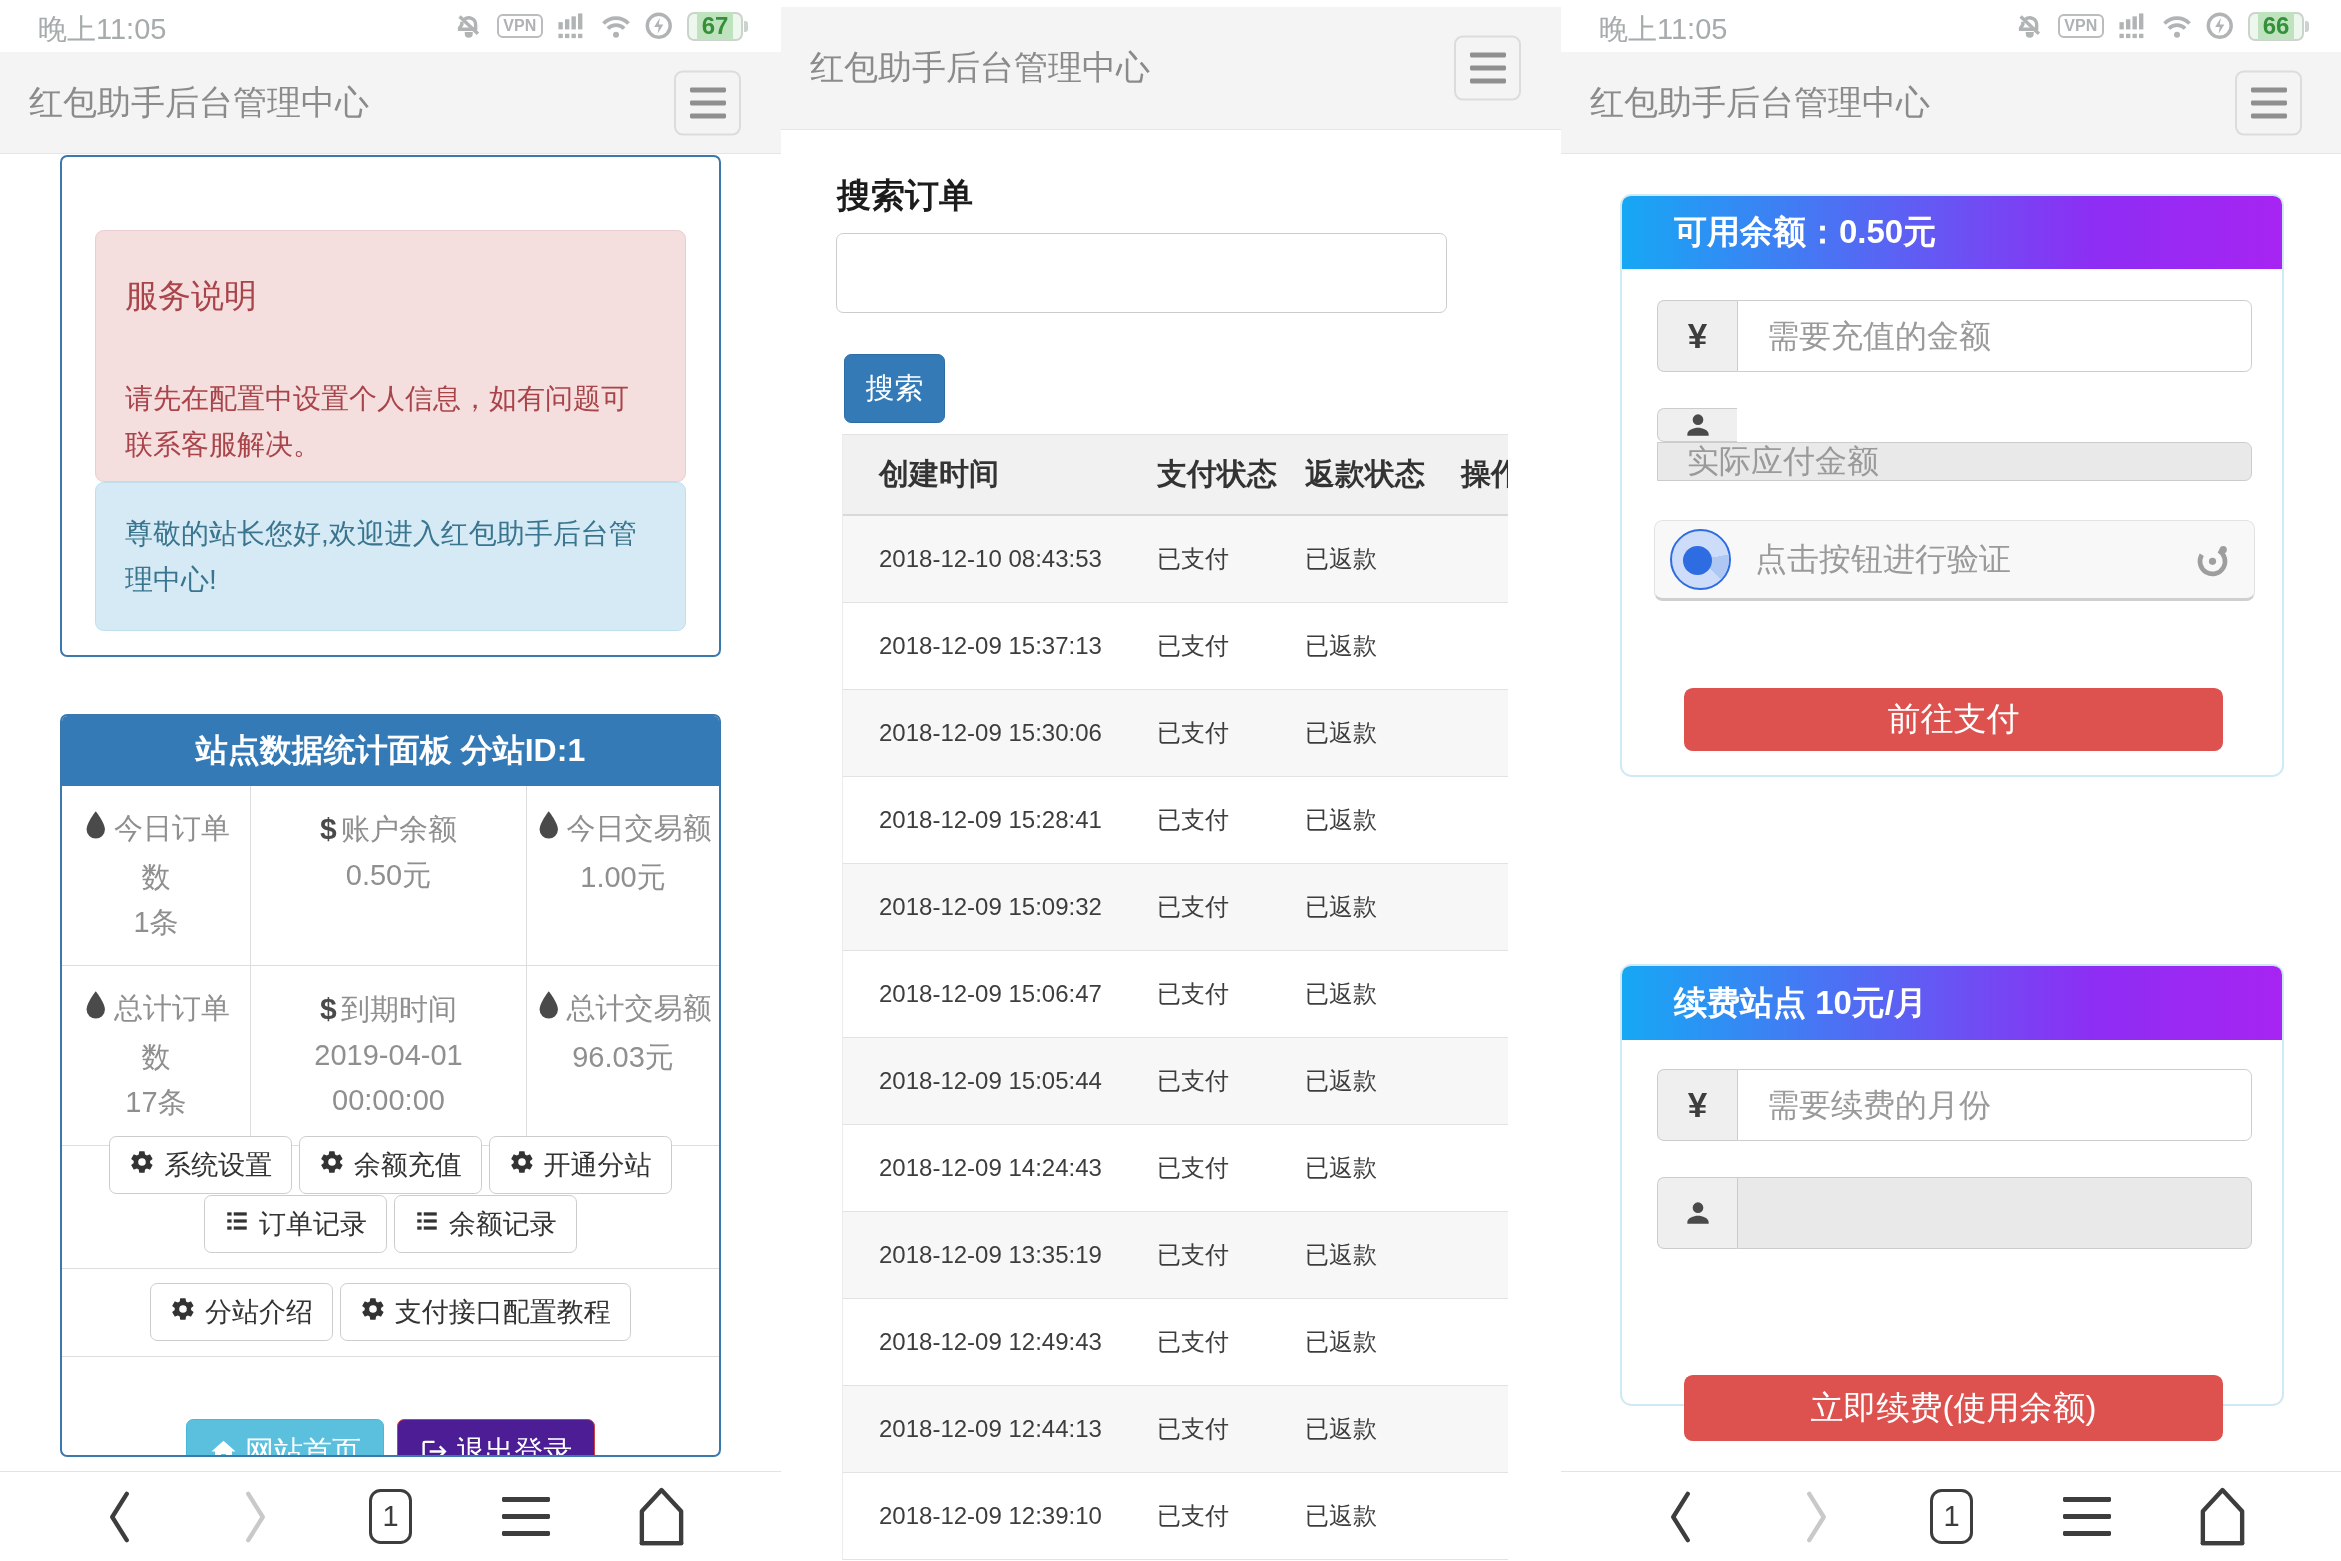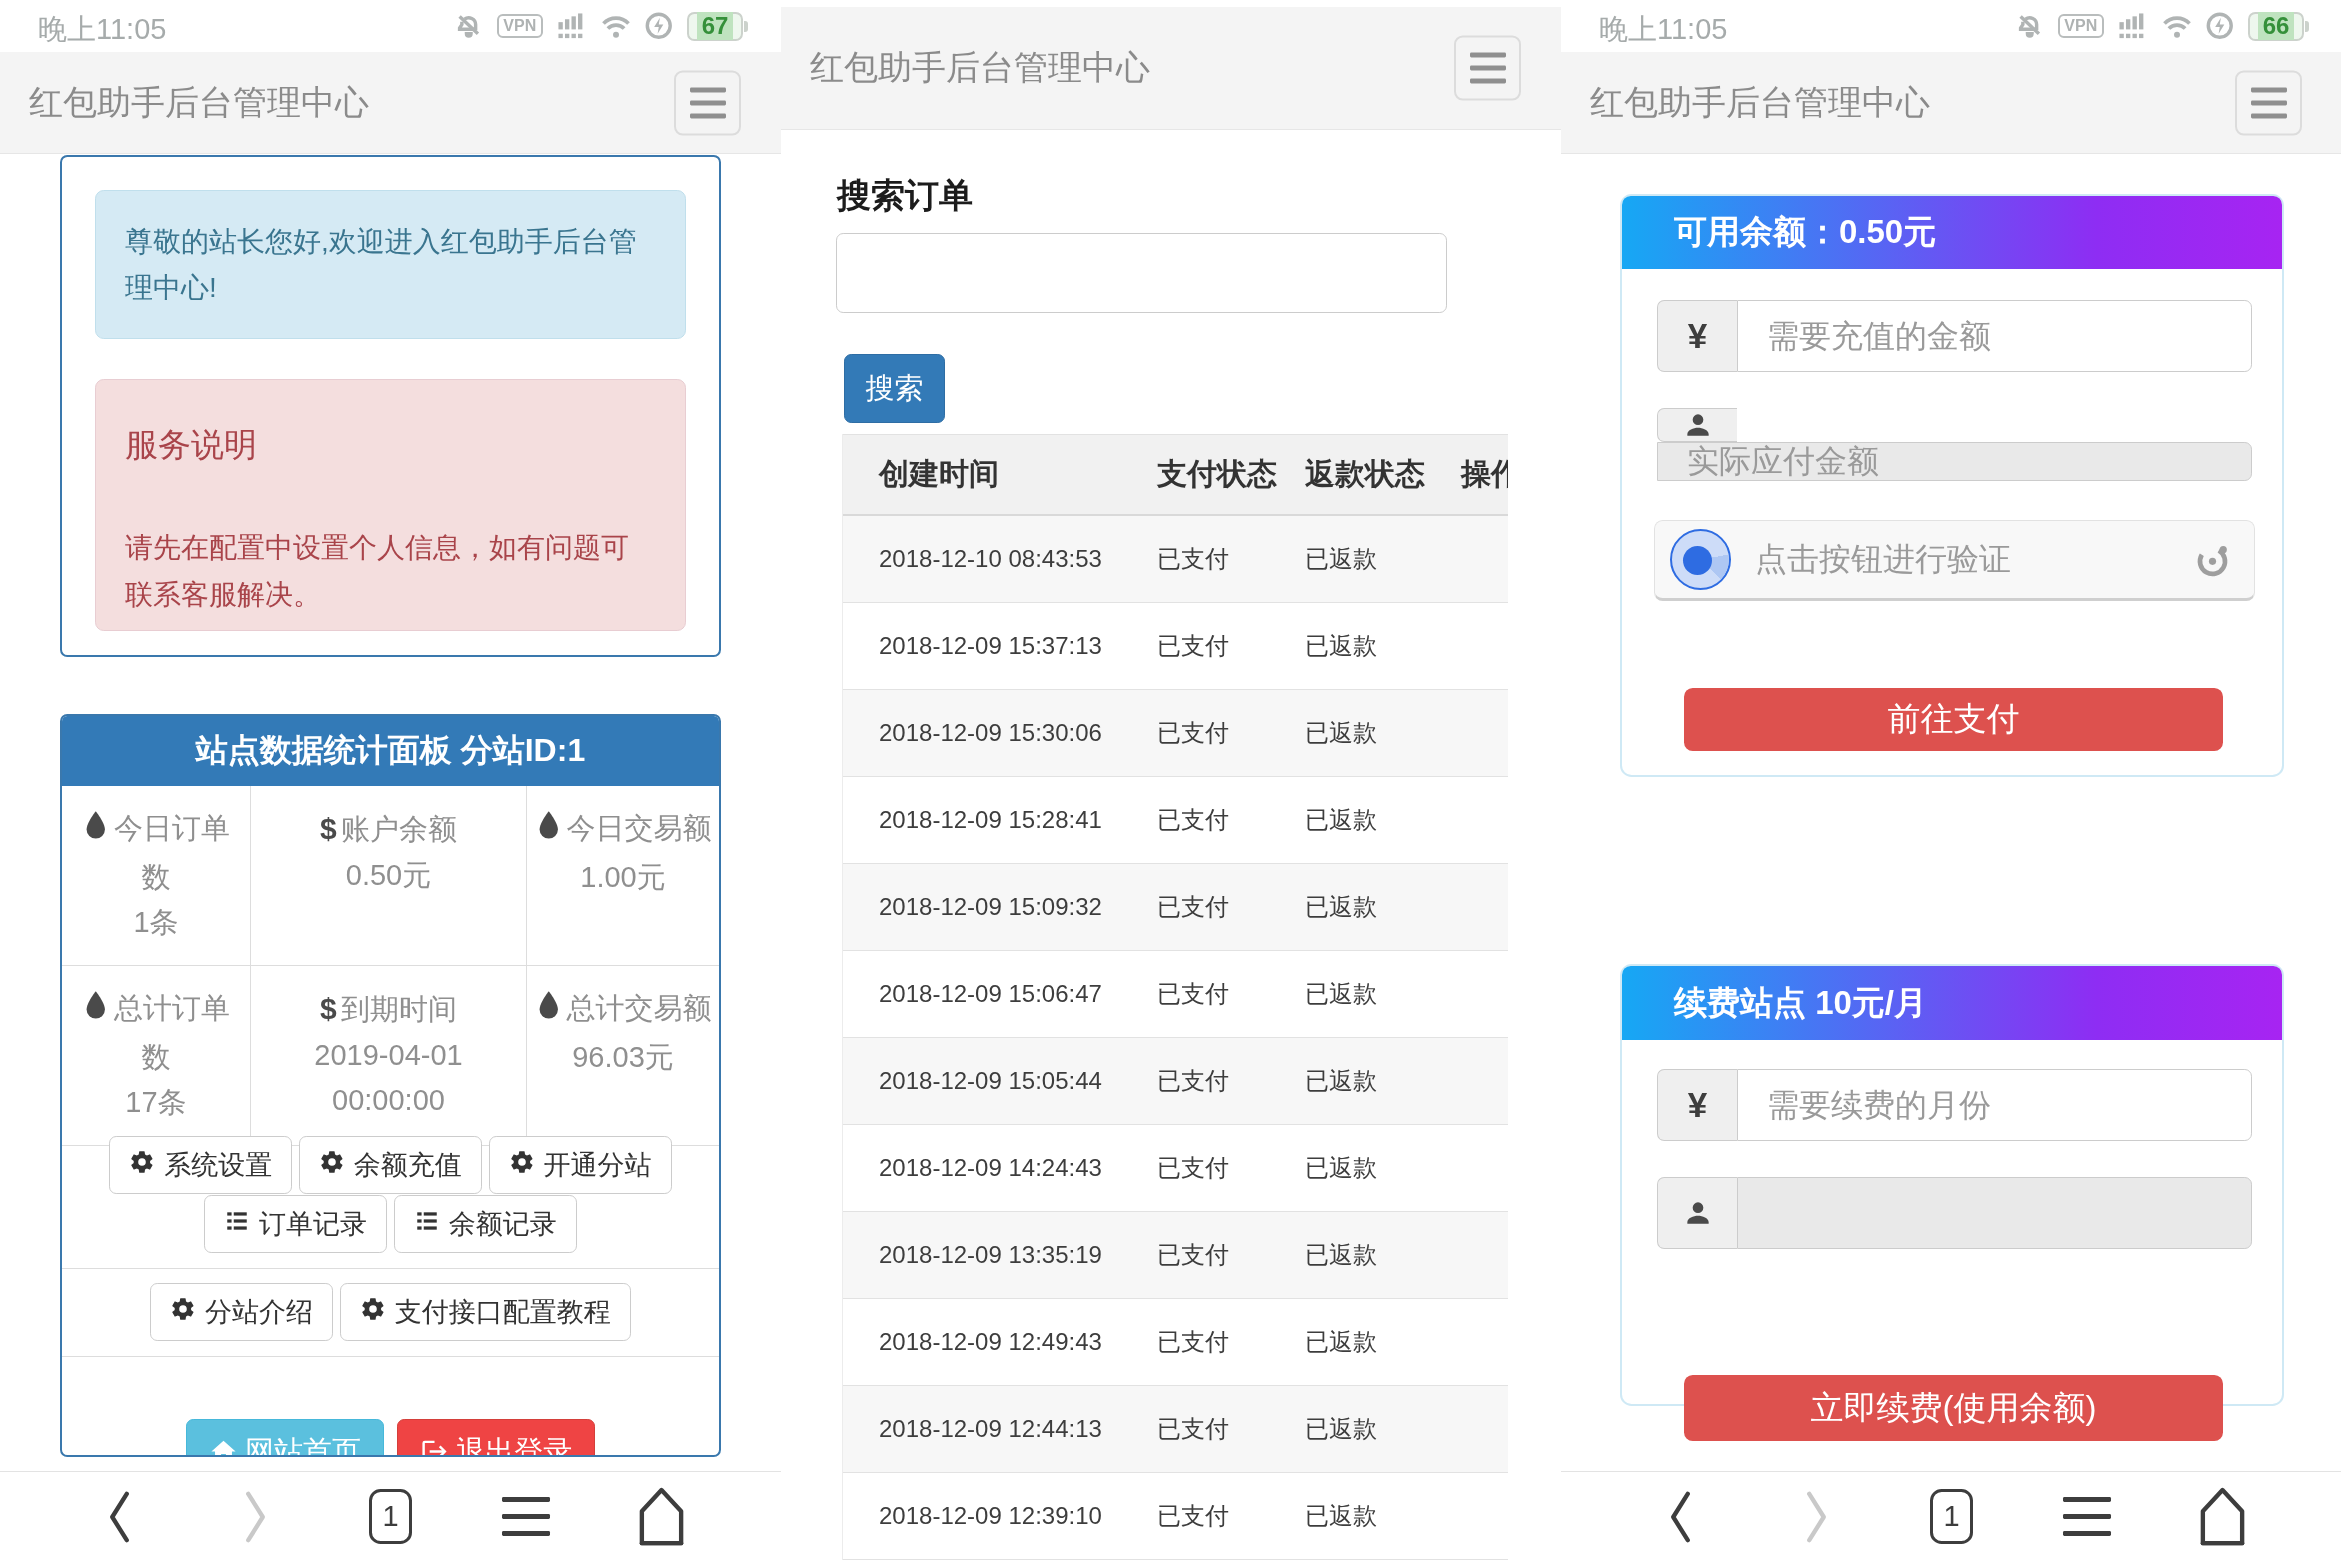--- a/index.html
+++ b/index.html
@@ -53,21 +53,21 @@
   .btn-row { display:flex; justify-content:center; gap:7px; margin-bottom:1px; flex-wrap:nowrap; }
   .wbtn { display:inline-flex; align-items:center; gap:8.7px; height:58px; padding:0 19px;
           background:#fff; border:1.4px solid #ccc; border-radius:7.2px; font-size:27px; color:#333; cursor:pointer; }
   .wbtn svg { width:26px; height:26px; fill:#333; }
   .hr { border-top:1.4px solid #ddd; margin:14.5px -14.5px 14.5px -14.5px; }
   .footer-row { display:flex; justify-content:center; gap:13px; margin-top:7.2px; }
   .cbtn { display:inline-flex; align-items:center; gap:7.2px; height:65px; padding:0 22px;
           border-radius:7.2px; font-size:29px; color:#fff; border:1.4px solid transparent; cursor:pointer;margin-top:48px; }
   .cbtn svg { width:29px; height:29px; fill:#fff; }
   .cbtn.home { background:#5bc0de; border-color:#46b8da; }
-  .cbtn.logout { background:#ef4444; border-color:#d43f3a; }
+  .cbtn.logout { background:#4c1d95; border-color:#d43f3a; }
 
   
   .bottomnav { position:absolute; left:0; bottom:0; width:100%; height:90px; background:#fff;
                border-top:1.4px solid #e3e3e3; display:flex; align-items:center; justify-content:space-between;
                padding:0 87px; }
   .bn-item { width:65px; height:65px; display:flex; align-items:center; justify-content:center; cursor:pointer; }
   .tabbox { width:43px; height:55px; border:3.6px solid #3d3d3d; border-radius:11.6px;
             display:flex; align-items:center; justify-content:center; font-size:29px; color:#3d3d3d; }
   .bn-burger { display:flex; flex-direction:column; gap:11.6px; }
   .bn-burger i { width:48px; height:5px; background:#3d3d3d; border-radius:1.4px; }
@@ -167,25 +167,25 @@
     <div class="appbar" style="top:52px;height:102px;">
       <span class="title">红包助手后台管理中心</span>
       <div class="menu-btn">
           <i></i>
           <i></i>
           <i></i>
         </div>
     </div>
 
     <div class="box1">
-      <div class="alert alert-info">尊敬的站长您好,欢迎进入红包助手后台管理中心!</div>
       <div class="alert alert-danger">
         <h3>服务说明</h3>
         <div>请先在配置中设置个人信息，如有问题可联系客服解决。</div>
       </div>
+      <div class="alert alert-info">尊敬的站长您好,欢迎进入红包助手后台管理中心!</div>
     </div>
 
     <div class="box2">
       <div class="box2-head">站点数据统计面板 分站ID:1</div>
       <div class="stats-grid" id="stats-grid">
           <div class="stat-cell"><span class="ic"><svg viewBox="0 0 24 28" fill="#4a4a4a">
                 <path d="M12 1s-8 10-8 16a8 8 0 0016 0C20 11 12 1 12 1z"></path>
               </svg></span><span>今日订单数</span><div>1条</div></div>
           <div class="stat-cell"><span class="usd">$</span><span>账户余额</span><div>0.50元</div></div>
           <div class="stat-cell"><span class="ic"><svg viewBox="0 0 24 28" fill="#4a4a4a">

